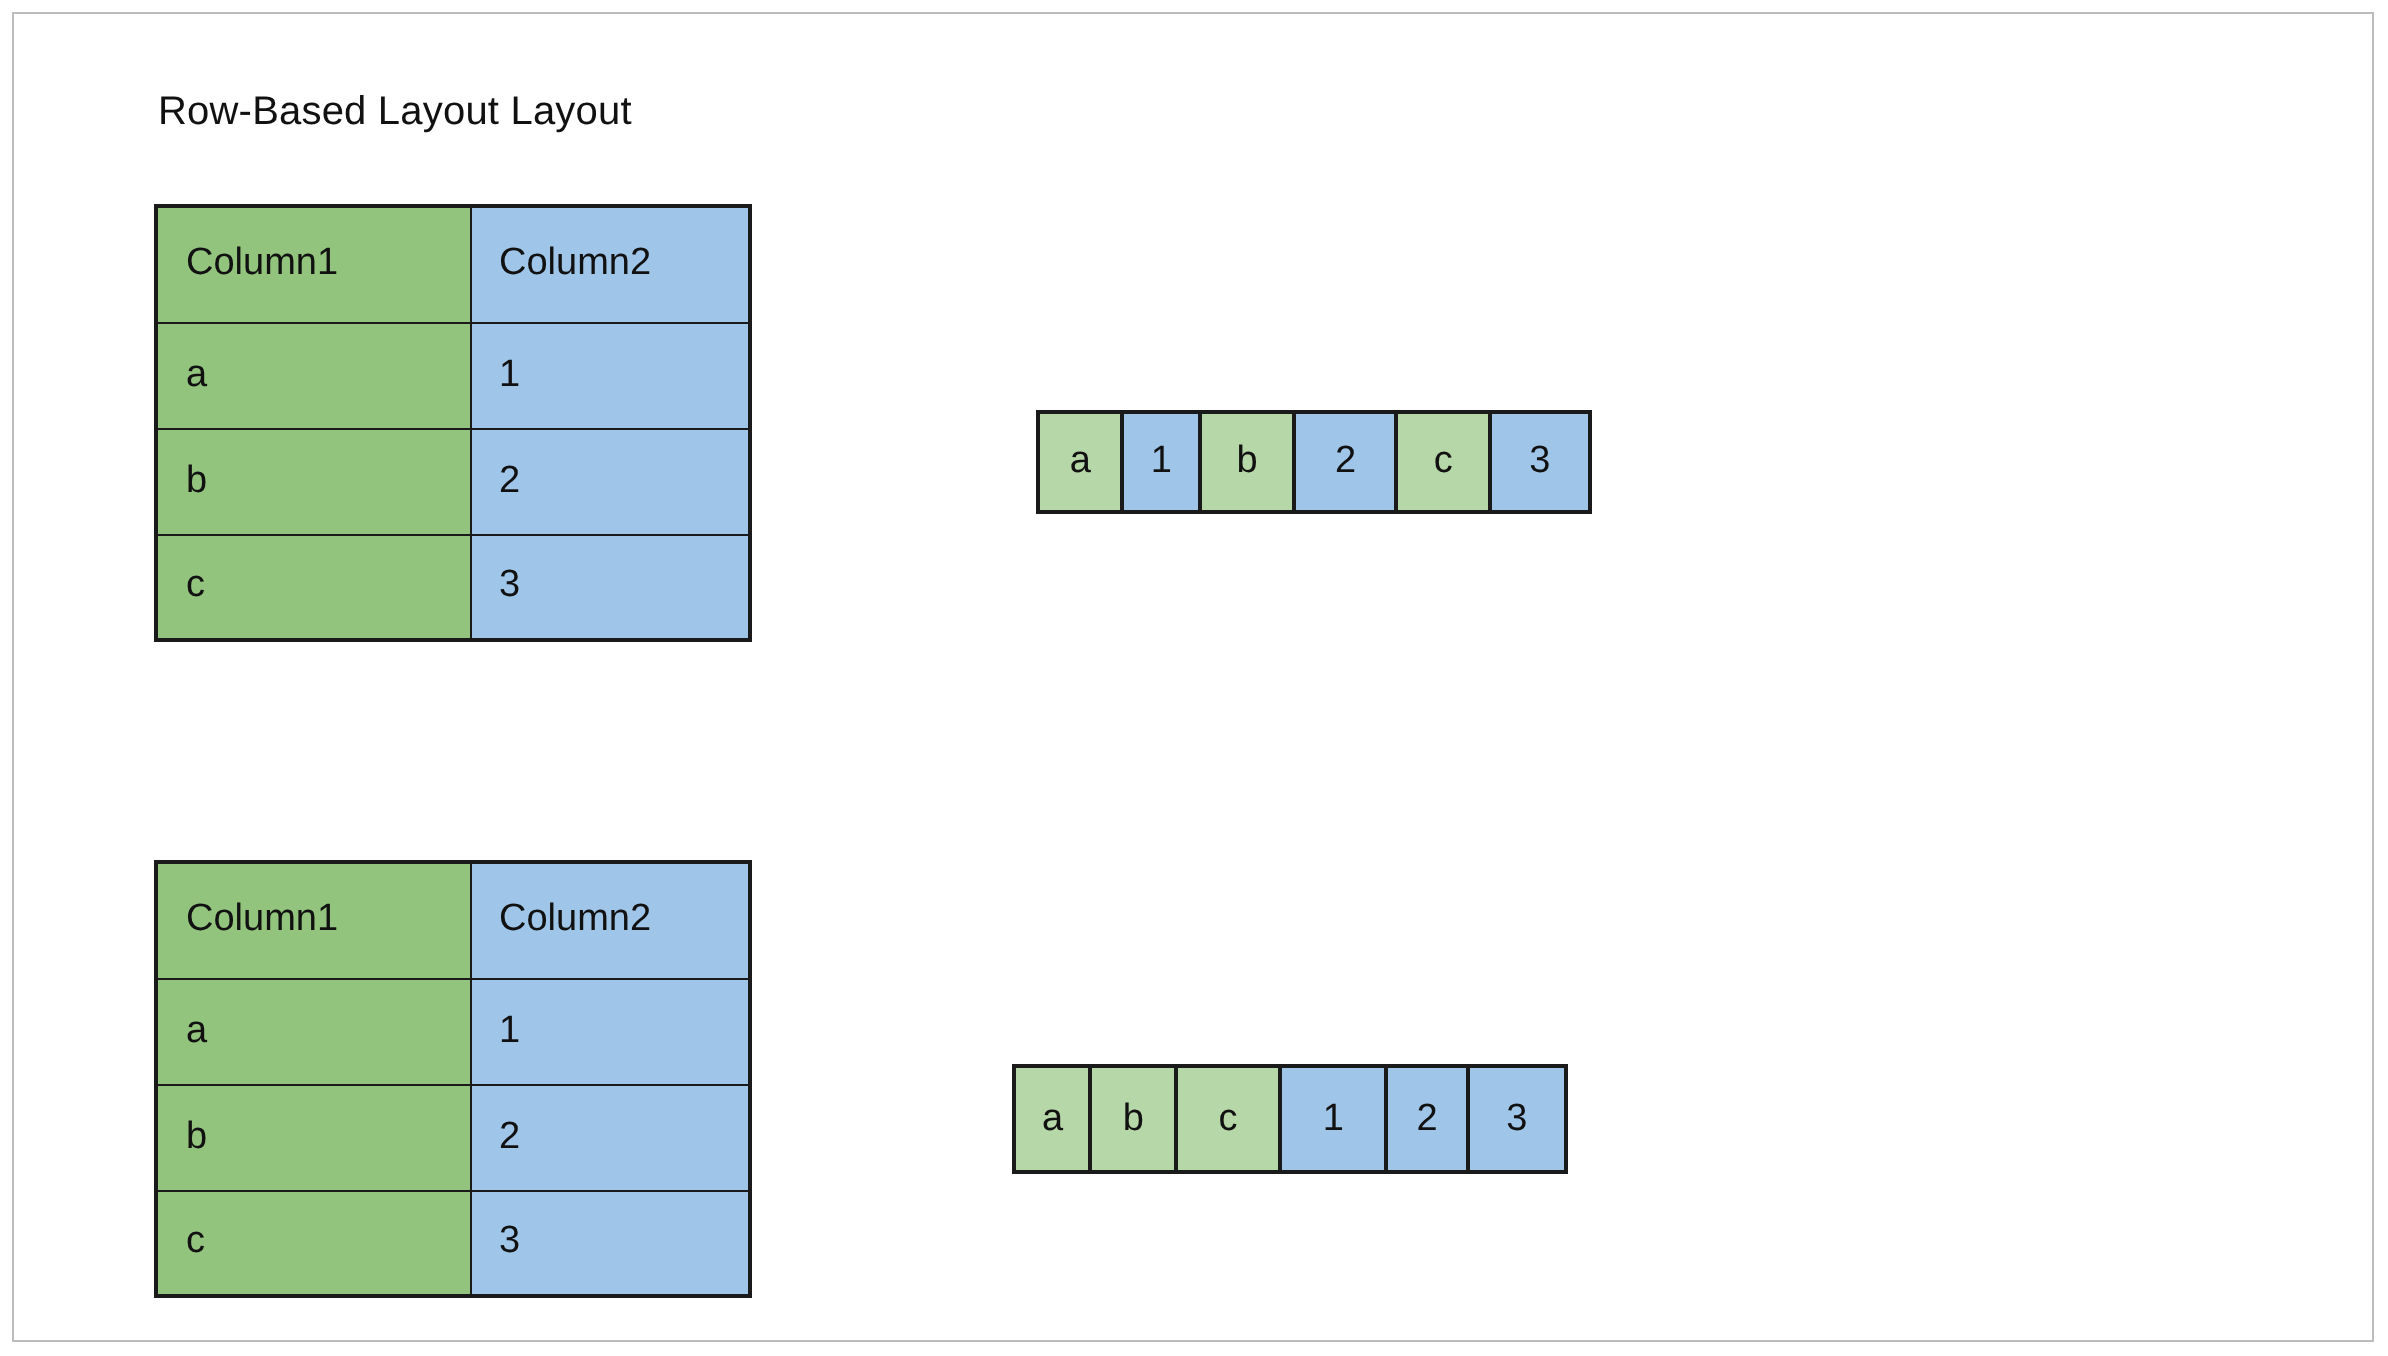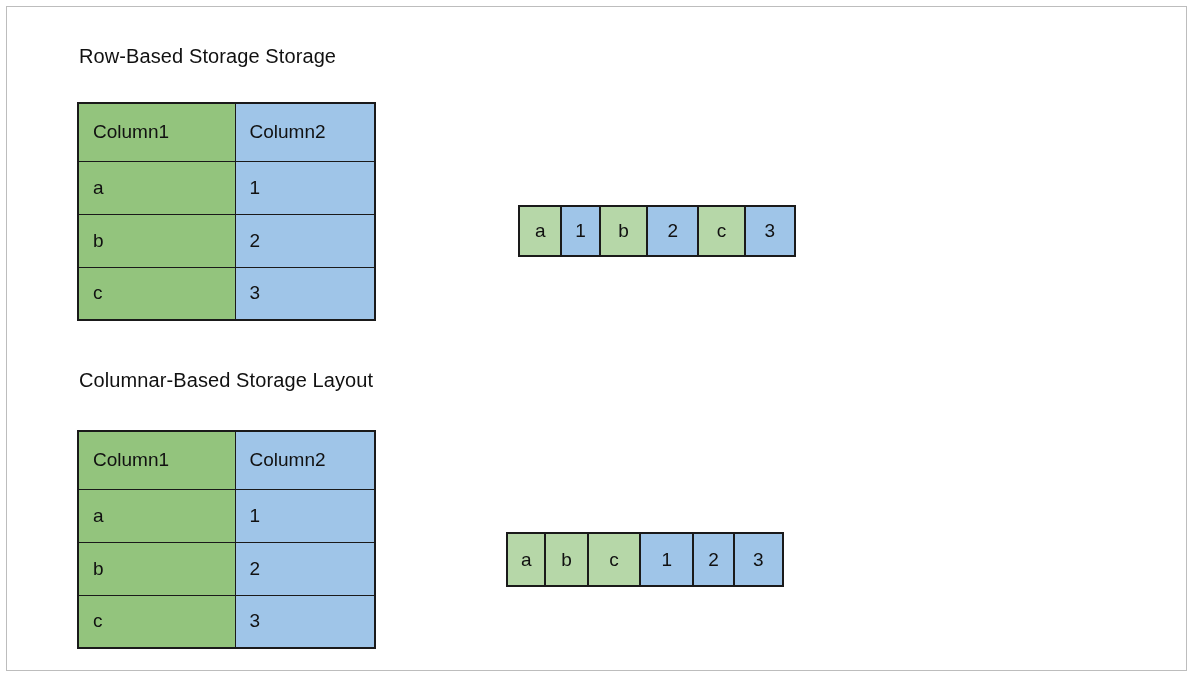--- a/index.html
+++ b/index.html
@@ -103,21 +103,21 @@
   #table-row { left: 77px; top: 102px; }
   #table-col { left: 77px; top: 430px; }
 </style>
 </head>
 <body>
 
 <div id="canvas">
 
   <div class="page-frame"></div>
 
-  <div class="section-title" id="title-row">Row-Based Storage Storage</div>
+  <div class="section-title" id="title-row">Row-Based Layout Layout</div>
 
   <table class="data-table" id="table-row">
     <tbody>
       <tr class="header-row">
         <td class="col-a">Column1</td>
         <td class="col-b">Column2</td>
       </tr>
       <tr>
         <td class="col-a">a</td>
         <td class="col-b">1</td>
@@ -135,21 +135,20 @@
 
   <div class="strip" id="row-strip">
     <div class="cell green" style="width:43px">a</div>
     <div class="cell blue" style="width:39px">1</div>
     <div class="cell green" style="width:48px">b</div>
     <div class="cell blue" style="width:52px">2</div>
     <div class="cell green" style="width:47px">c</div>
     <div class="cell blue" style="width:49px">3</div>
   </div>
 
-  <div class="section-title" id="title-col">Columnar-Based Storage Layout</div>
 
   <table class="data-table" id="table-col">
     <tbody>
       <tr class="header-row">
         <td class="col-a">Column1</td>
         <td class="col-b">Column2</td>
       </tr>
       <tr>
         <td class="col-a">a</td>
         <td class="col-b">1</td>

